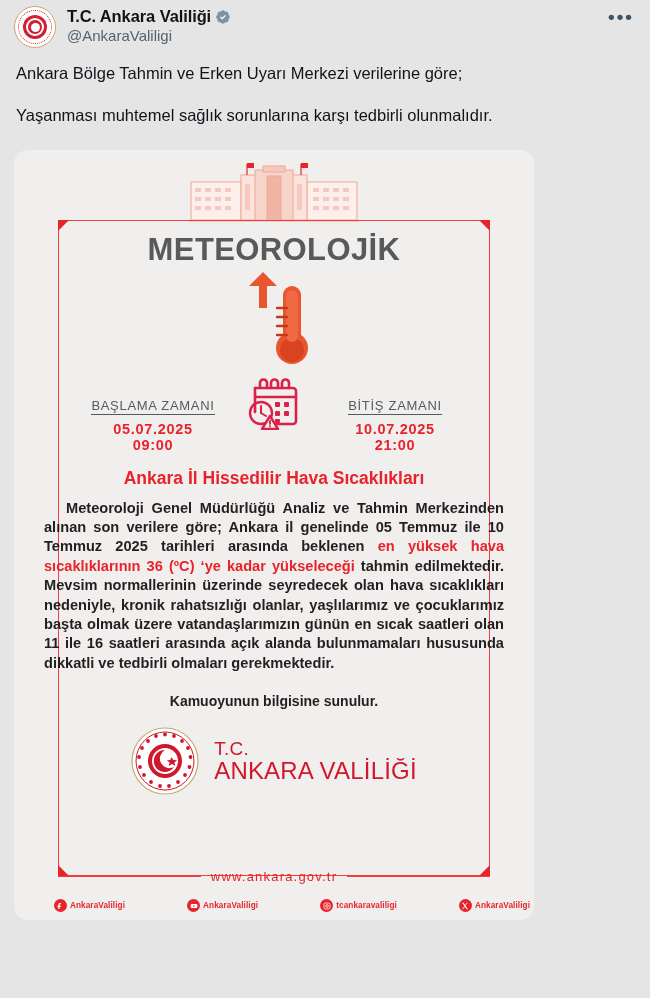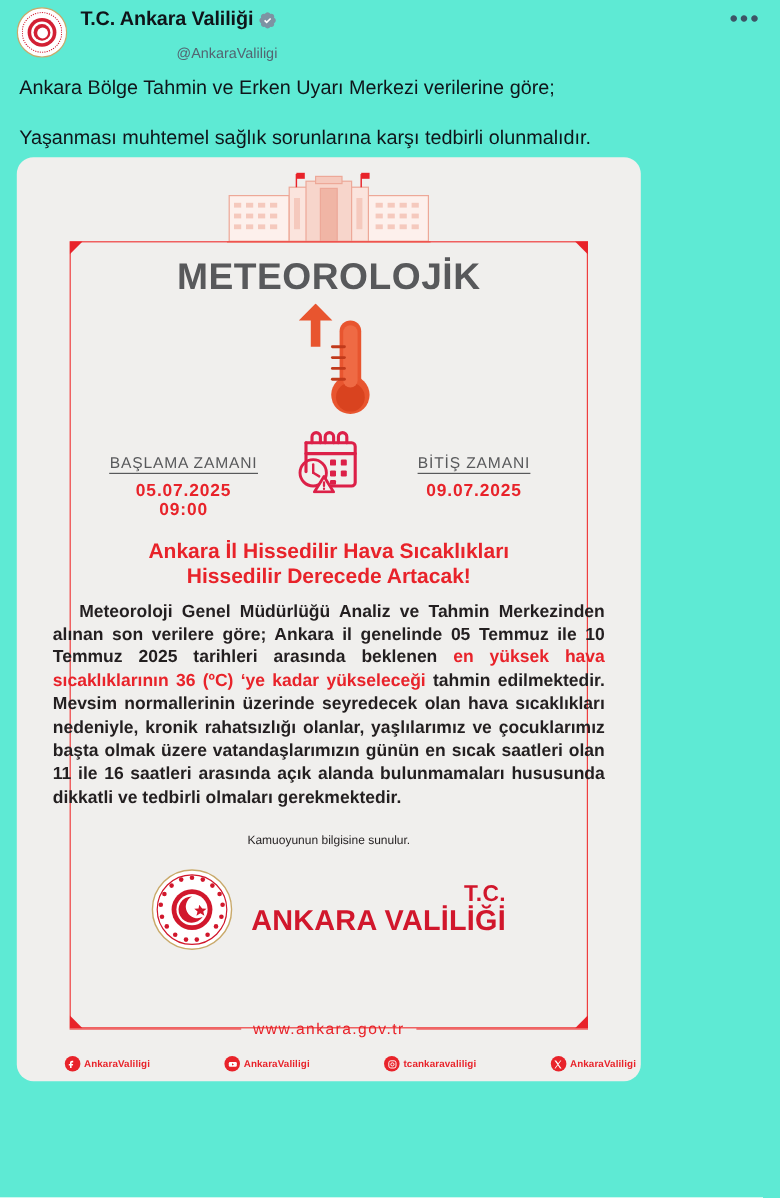--- a/index.html
+++ b/index.html
@@ -2,45 +2,45 @@
 <html><head>
 <meta charset="utf-8">
 <style>
   * { margin:0; padding:0; box-sizing:border-box; }
   html,body {
     width:650px; height:998px;
     background:#ffffff;
     font-family:"Liberation Sans", sans-serif;
     overflow:hidden;
   }
-  .tweet { width:650px; height:998px; position:relative; background:#5eead4; }
+  .tweet { width:650px; height:998px; position:relative; background:#e5e5e5; }
 
   
   .tw-head { display:flex; align-items:flex-start; padding:6px 12px 0 14px; position:relative; height:52px; }
   .avatar { width:42px; height:42px; border-radius:50%; flex:none; position:relative;
             background:#ffffff; border:1.5px solid #c9a96a; overflow:hidden; }
   .avatar .ring { position:absolute; inset:3px; border-radius:50%; border:1.5px dotted #d21f33; }
   .avatar .inner { position:absolute; inset:8px; border-radius:50%; background:#d21f33; }
   .avatar .inner2 { position:absolute; inset:11px; border-radius:50%; background:#fff; }
   .avatar .crest { position:absolute; inset:13px; border-radius:50%; background:#d21f33; }
   .avatar .crest::after { content:""; position:absolute; left:50%; top:50%; width:9px; height:9px;
                           margin:-4.5px 0 0 -4.5px; border-radius:50%; background:#fff; }
 
   .names { margin-left:11px; padding-top:1px; }
   .name-row { display:flex; align-items:center; gap:4px; }
   .dispname { font-size:16.5px; font-weight:bold; color:#0f1419; letter-spacing:-.1px; }
   .verified { width:16px; height:16px; flex:none; }
-  .handle { font-size:12px; color:#536471; margin-top:11px;text-align:right; }
+  .handle { font-size:15px; color:#536471; margin-top:1px; }
   .more { position:absolute; right:16px; top:7px; color:#3d5466; font-size:19px;
           letter-spacing:2px; line-height:1; font-weight:bold; cursor:pointer; }
 
   
   .tw-body { padding:10px 16px 0 16px; color:#0f1419; font-size:16.5px; line-height:23px; }
   .tw-body p { margin-bottom:19px; }
-  .tw-body p:last-child { margin-bottom:4px; }
+  .tw-body p:last-child { margin-bottom:23px; }
   .excl { color:#e0245e; font-weight:bold; }
 
   
   .card {
     margin:0 14px; width:520px; height:770px;
     background:#f0efed; border-radius:14px;
     position:relative; overflow:hidden;
   }
 
   
@@ -76,26 +76,26 @@
             display:inline-block; border-bottom:1.4px solid #58595b; padding-bottom:1px; }
   .tval { font-size:14.5px; font-weight:bold; color:#e8232a; letter-spacing:.7px;
           line-height:16px; margin-top:6px; }
 
   .headline { font-size:17.5px; font-weight:bold; color:#e8232a; line-height:21px; margin-top:10px; }
 
   .para { font-size:14.6px; font-weight:bold; color:#231f20; line-height:19.4px;
           text-align:justify; margin-top:10px; padding:0 8px; text-indent:22px; }
   .para .hot { color:#e8232a; }
 
-  .kamu { font-size:10px; font-weight:normal; color:#231f20; margin-top:20px; }
+  .kamu { font-size:14px; font-weight:bold; color:#231f20; margin-top:20px; }
 
   
   .flogo { display:flex; align-items:center; justify-content:center; gap:15px; margin-top:18px; }
   .seal { width:68px; height:68px; position:relative; flex:none; }
-  .ftext { text-align:right; color:#d1172c; font-weight:bold; line-height:1.04; }
+  .ftext { text-align:left; color:#d1172c; font-weight:normal; line-height:1.04; }
   .ftext .l1 { font-size:19px; letter-spacing:.3px; }
   .ftext .l2 { font-size:24px; letter-spacing:.2px; }
 
   .urlrow { position:absolute; left:44px; right:44px; bottom:36px;
             display:flex; align-items:center; justify-content:center; gap:10px; }
   .urlrow .ln { flex:1; height:1.3px; background:#ef3e3e; }
   .url { font-size:13px; font-weight:normal; color:#e8232a; letter-spacing:1.2px; white-space:nowrap; }
 
   .social { position:absolute; left:0; right:0; bottom:8px;
             display:flex; align-items:center; justify-content:center; gap:26px; }
@@ -239,26 +239,26 @@
         </svg>
 
         <div class="tbox left">
           <div class="tlabel">BAŞLAMA ZAMANI</div>
           <div class="tval">05.07.2025</div>
           <div class="tval" style="margin-top:0">09:00</div>
         </div>
 
         <div class="tbox right">
           <div class="tlabel">BİTİŞ ZAMANI</div>
-          <div class="tval">09.07.2025</div>
+          <div class="tval">10.07.2025</div>
+          <div class="tval" style="margin-top:0">21:00</div>
         </div>
       </div>
 
       <div class="headline">Ankara İl Hissedilir Hava Sıcaklıkları</div>
-      <div class="headline" style="margin-top:0">Hissedilir Derecede Artacak!</div>
 
       <div class="para"><span>Meteoroloji Genel Müdürlüğü Analiz ve Tahmin Merkezinden alınan son verilere göre; Ankara il genelinde 05 Temmuz ile 10 Temmuz 2025 tarihleri arasında beklenen </span><span class="hot">en yüksek hava sıcaklıklarının 36 (ºC) ‘ye kadar yükseleceği</span><span> tahmin edilmektedir. Mevsim normallerinin üzerinde seyredecek olan hava sıcaklıkları nedeniyle, kronik rahatsızlığı olanlar, yaşlılarımız ve çocuklarımız başta olmak üzere vatandaşlarımızın günün en sıcak saatleri olan 11 ile 16 saatleri arasında açık alanda bulunmamaları hususunda dikkatli ve tedbirli olmaları gerekmektedir.</span></div>
 
       <div class="kamu">Kamuoyunun bilgisine sunulur.</div>
 
       <div class="flogo">
         <svg class="seal" viewBox="0 0 68 68">
           <circle cx="34" cy="34" r="33" fill="#fff" stroke="#c9a96a" stroke-width="1.2"></circle>
           <circle cx="34" cy="34" r="29" fill="#fff" stroke="#d1172c" stroke-width="1"></circle>
           <g fill="#d1172c">

